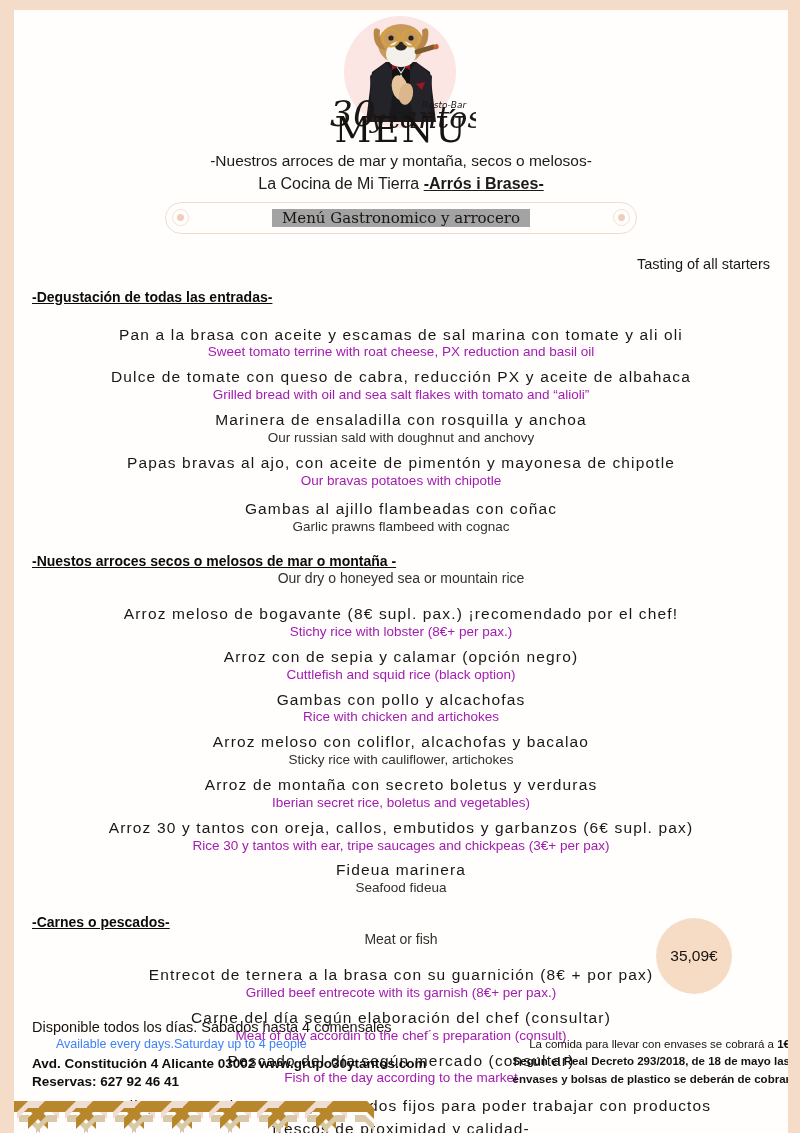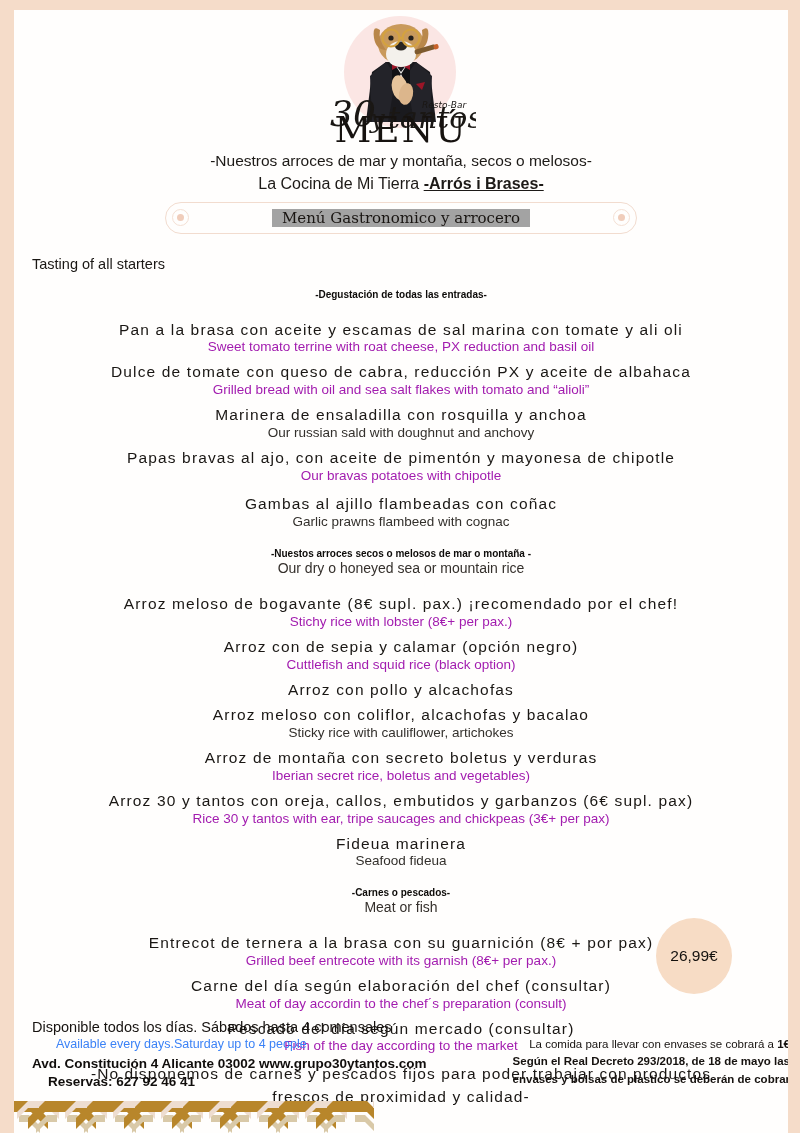--- a/index.html
+++ b/index.html
@@ -117,31 +117,31 @@
     font-size: 15px;
     color: #191512;
     background: #a3a3a3;
     padding: 0 10px;
   }
 
   
   .content { padding: 0 18px; }
 
   .sec-en-top {
-    text-align: left;
+    text-align: right;
     font-size: 14.5px;
     color: #1a1714;
     margin-top: 22px;
   }
   .sec-head {
-    text-align: center;
-    font-size: 10px;
+    font-size: 14px;
     font-weight: bold;
     color: #0d0b09;
     margin-top: 17px;
+    text-decoration: underline;
   }
   .sec-head-sub {
     text-align: center;
     font-size: 14px;
     color: #35302c;
     margin-top: 1px;
   }
 
   .dish {
     text-align: center;
@@ -211,21 +211,20 @@
     font-size: 13.5px;
     font-weight: bold;
     color: #100d0b;
     margin-top: 4px;
   }
   .f-res {
     font-size: 13.5px;
     font-weight: bold;
     color: #100d0b;
     margin-top: 3px;
-    margin-left: 16px;
   }
   .f-right {
     position: absolute;
     right: 6px;
     bottom: 0px;
     width: 330px;
     text-align: right;
     font-size: 11.5px;
     color: #16120f;
     line-height: 1.55;
@@ -336,21 +335,22 @@
       <div class="sec-head">-Nuestos arroces secos o melosos de mar o montaña -</div>
       <div class="sec-head-sub">Our dry o honeyed sea or mountain rice</div>
 
       <div>
         <div class="dish" style="margin-top:18px;">Arroz meloso de bogavante (8€ supl. pax.) ¡recomendado por el chef!</div>
         <div class="dish-en">Stichy rice with lobster (8€+ per pax.)</div>
 
         <div class="dish tight">Arroz con de sepia y calamar (opción negro)</div>
         <div class="dish-en">Cuttlefish and squid rice (black option)</div>
 
-        <div class="dish tight">Arroz con pollo y alcachofas</div>
+        <div class="dish tight">Gambas con pollo y alcachofas</div>
+        <div class="dish-en">Rice with chicken and artichokes</div>
 
         <div class="dish tight">Arroz meloso con coliflor, alcachofas y bacalao</div>
         <div class="dish-en dark">Sticky rice with cauliflower, artichokes</div>
 
         <div class="dish tight">Arroz de montaña con secreto boletus y verduras</div>
         <div class="dish-en">Iberian secret rice, boletus and vegetables)</div>
 
         <div class="dish tight">Arroz 30 y tantos con oreja, callos, embutidos y garbanzos (6€ supl. pax)</div>
         <div class="dish-en">Rice 30 y tantos with ear, tripe saucages and chickpeas (3€+ per pax)</div>
 
@@ -372,21 +372,21 @@
         <div class="dish-en">Fish of the day according to the market</div>
       </div>
 
       <div class="note-block">
         <div>-No disponemos de carnes y pescados fijos para poder trabajar con productos</div>
         <div>frescos de proximidad y calidad-</div>
       </div>
 
     </div>
 
-    <div class="price-badge">26,99€</div>
+    <div class="price-badge">35,09€</div>
 
     <div class="footer">
       <div class="f-left">
         <div class="f-avail">Disponible todos los días. Sábados hasta 4 comensales</div>
         <div class="f-avail-en">Available  every days.Saturday up to 4 people</div>
         <div class="f-addr">Avd. Constitución 4 Alicante 03002  www.grupo30ytantos.com</div>
         <div class="f-res">Reservas: 627 92 46 41</div>
       </div>
       <div class="f-right">
         <div class="r1">

